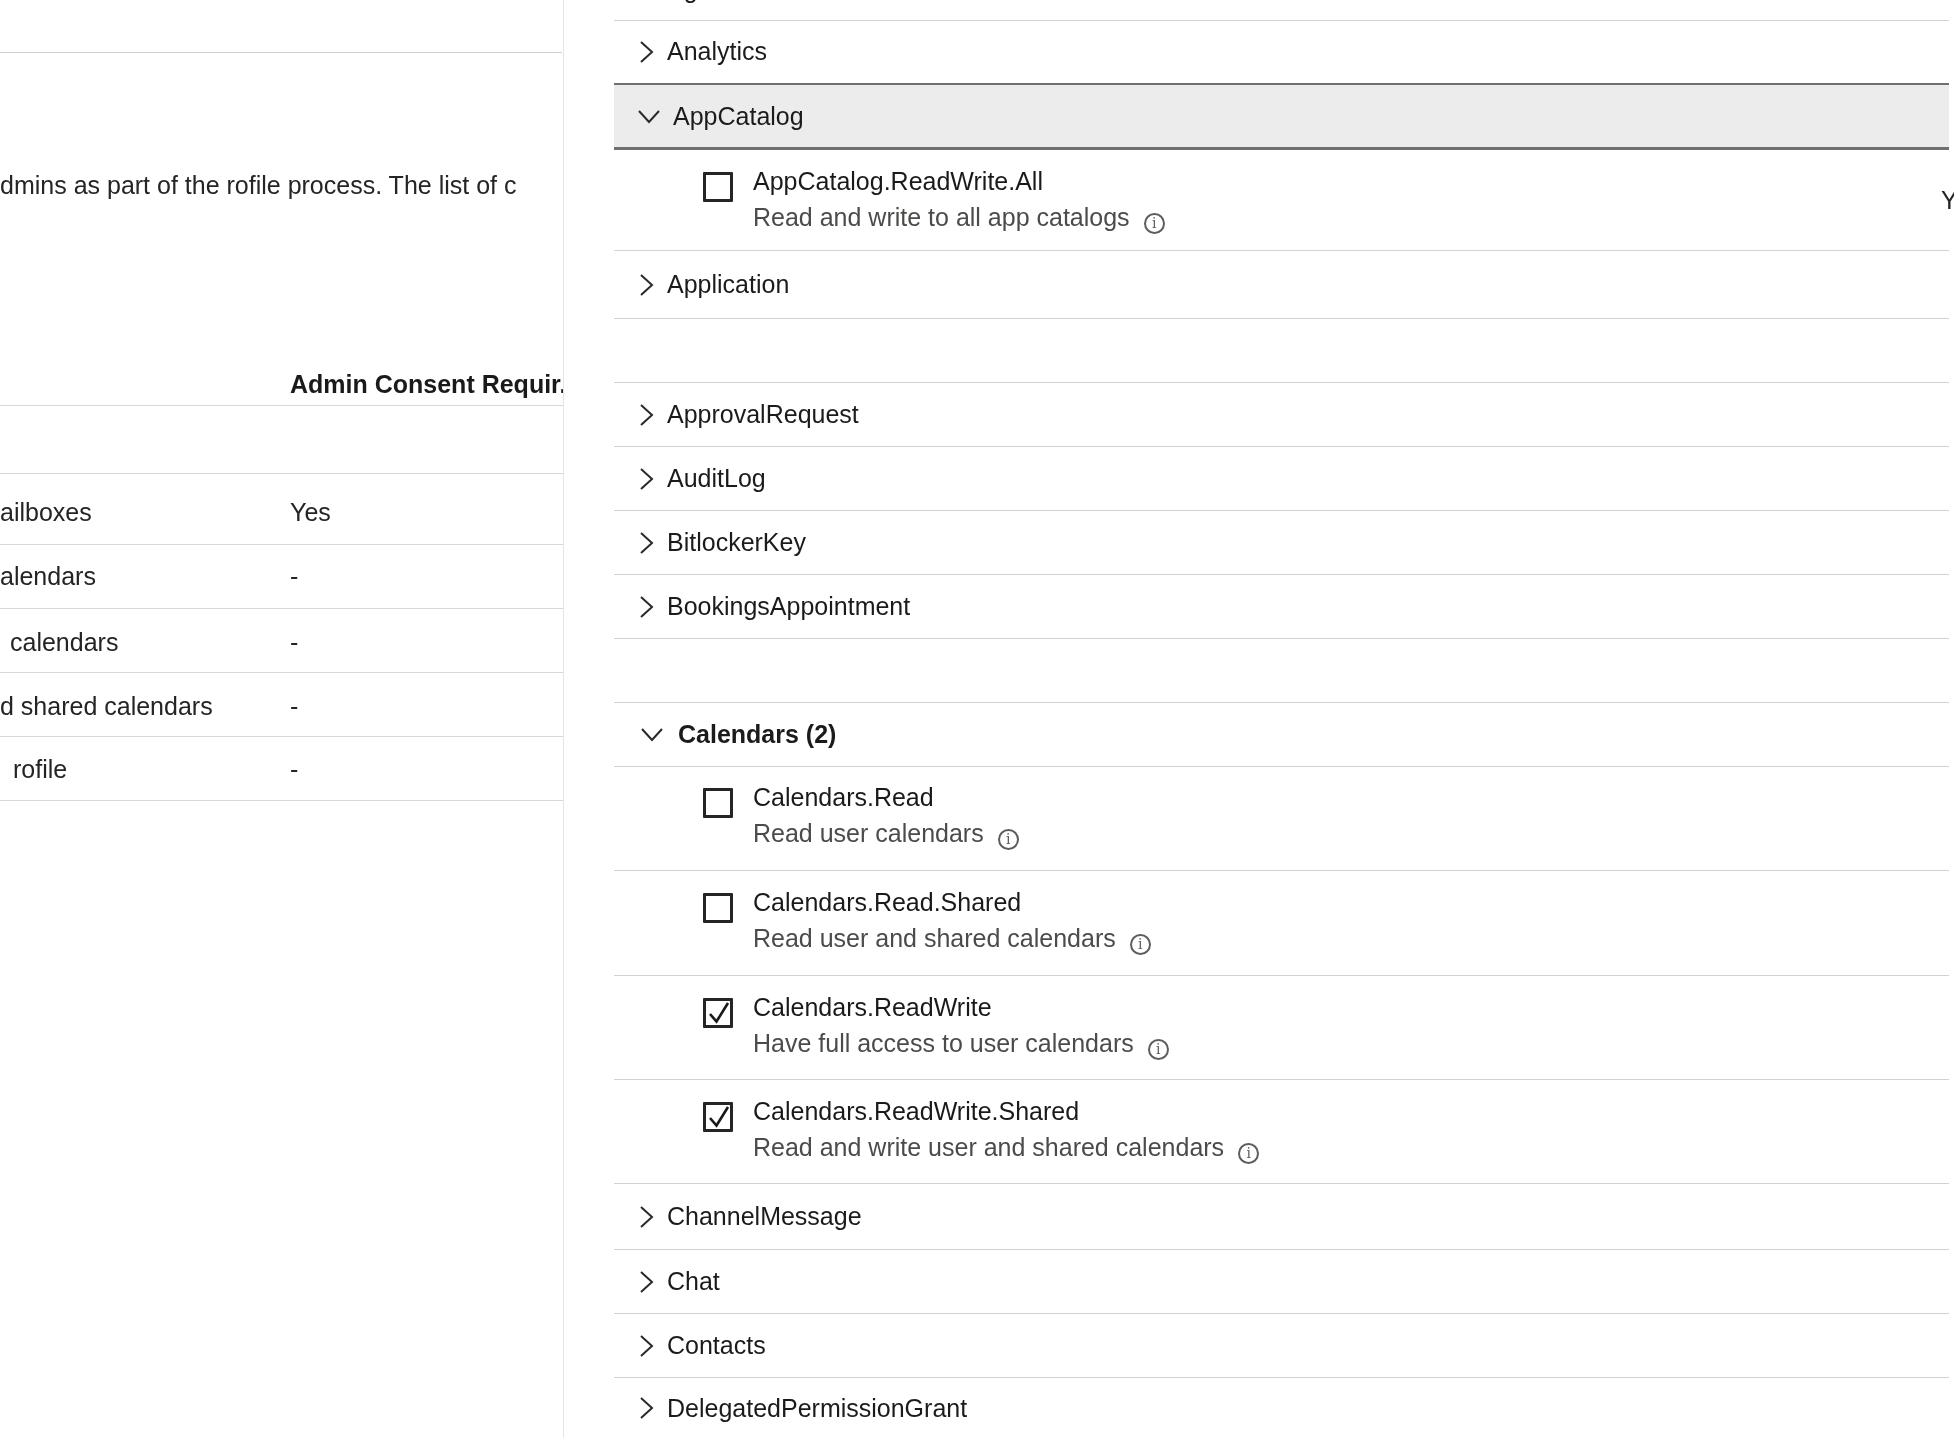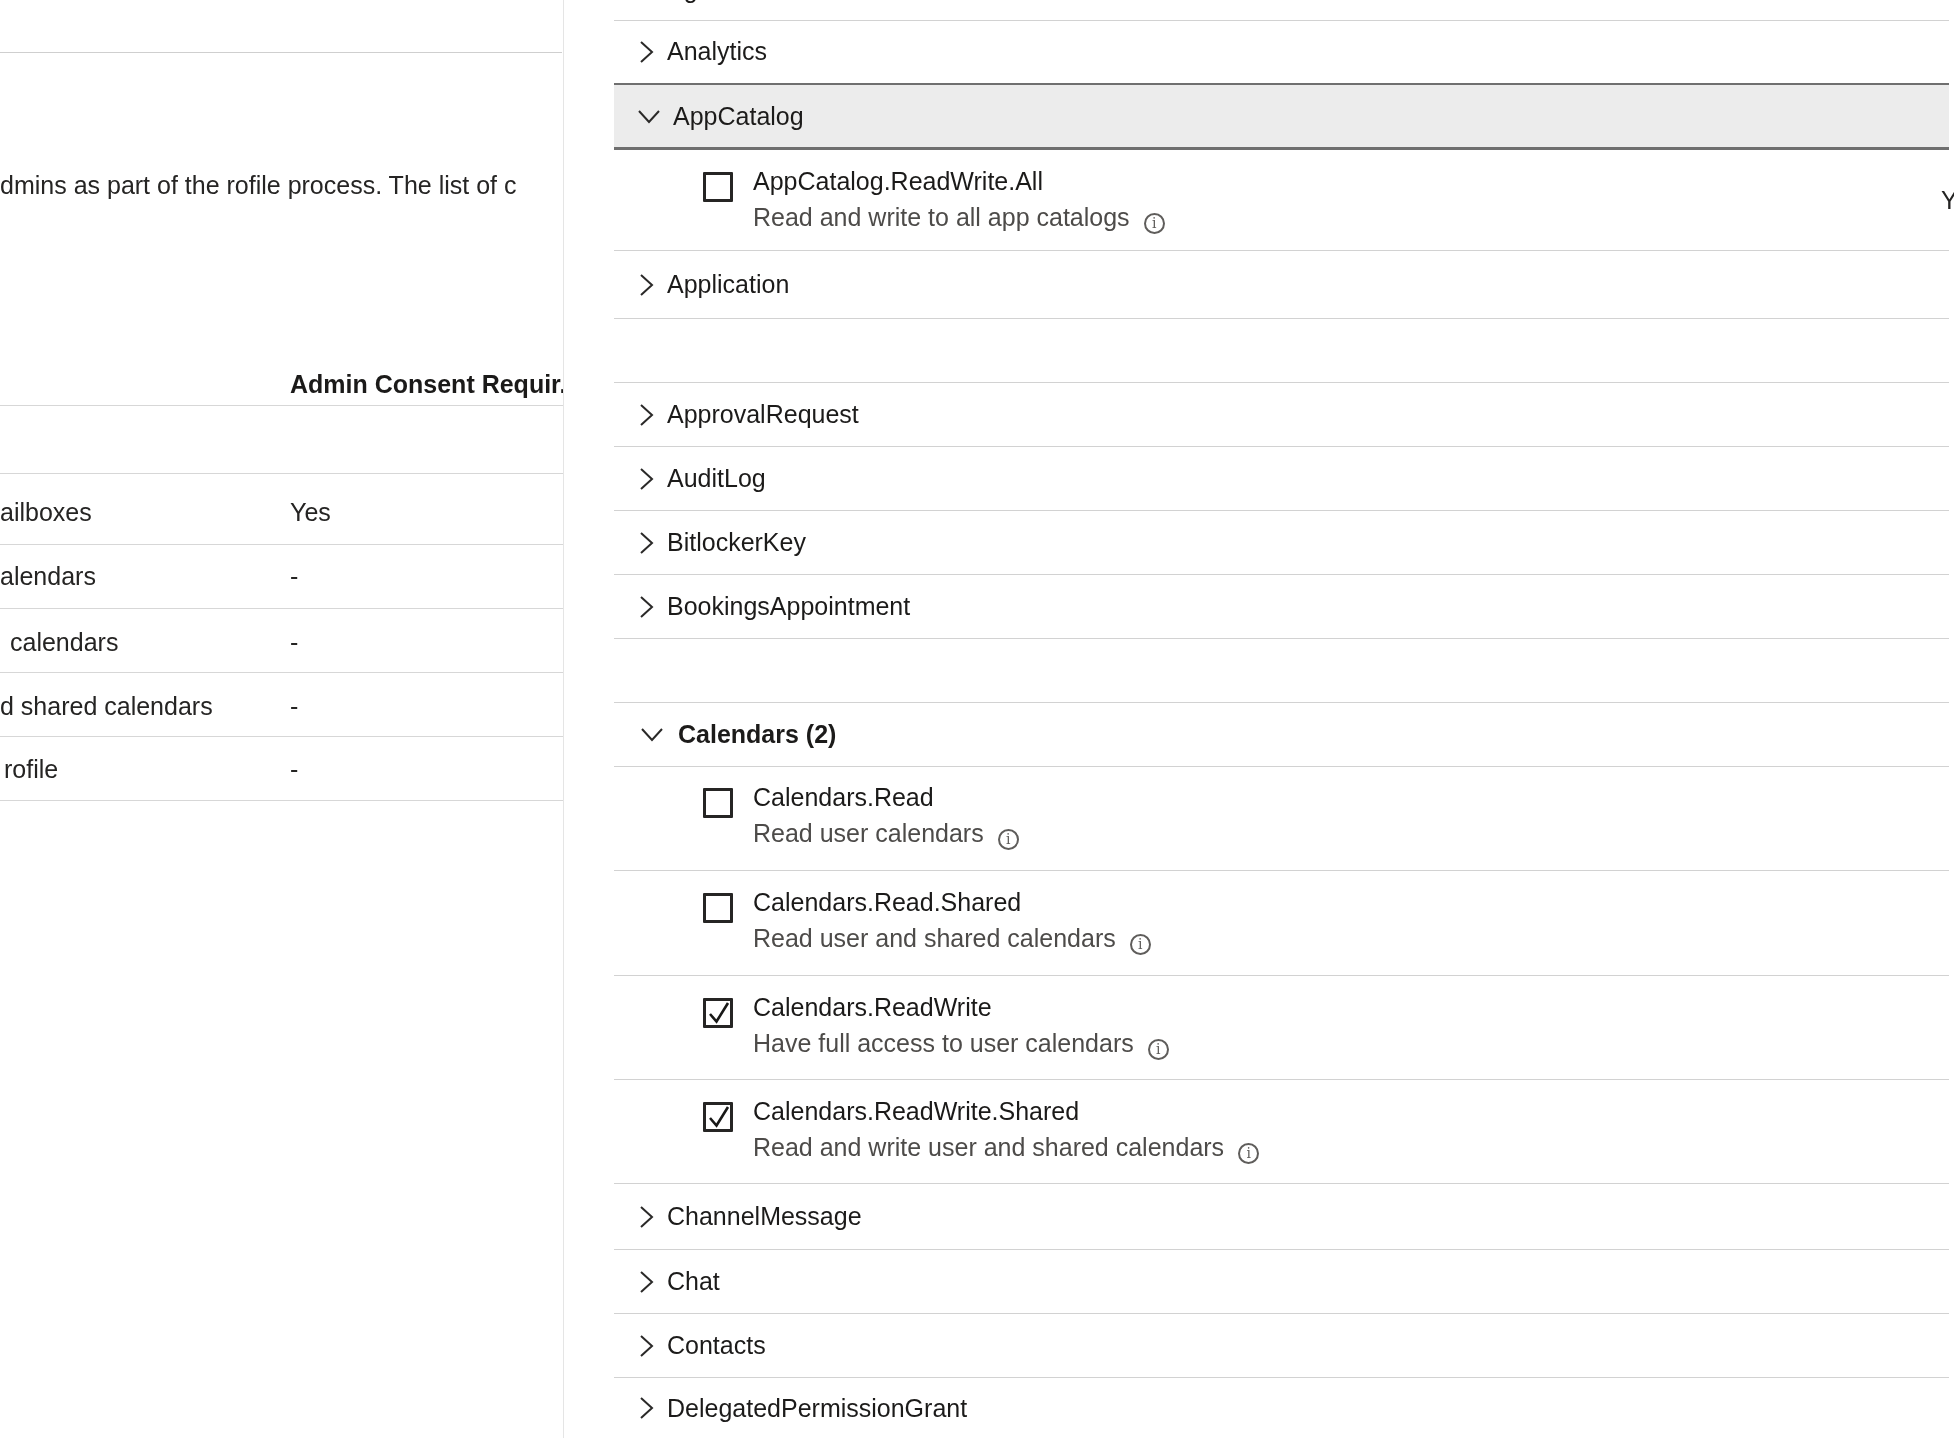--- a/index.html
+++ b/index.html
@@ -84,21 +84,21 @@
   </div>
   <div>
     <span class="lp-frag" style="left:10px;top:627px">calendars</span>
     <span class="lp-val" style="top:627px">-</span>
   </div>
   <div>
     <span class="lp-frag" style="left:0;top:691px">d shared calendars</span>
     <span class="lp-val" style="top:691px">-</span>
   </div>
   <div>
-    <span class="lp-frag" style="left:4px;top:754px">rofile</span>
+    <span class="lp-frag" style="left:13px;top:754px">rofile</span>
     <span class="lp-val" style="top:754px">-</span>
   </div>
 </div>
 
 <div class="flyout">
 
   <div class="clip-top">
     <div class="inner">
       <span class="chev">
         <svg width="17" height="28" viewBox="0 0 17 28">

